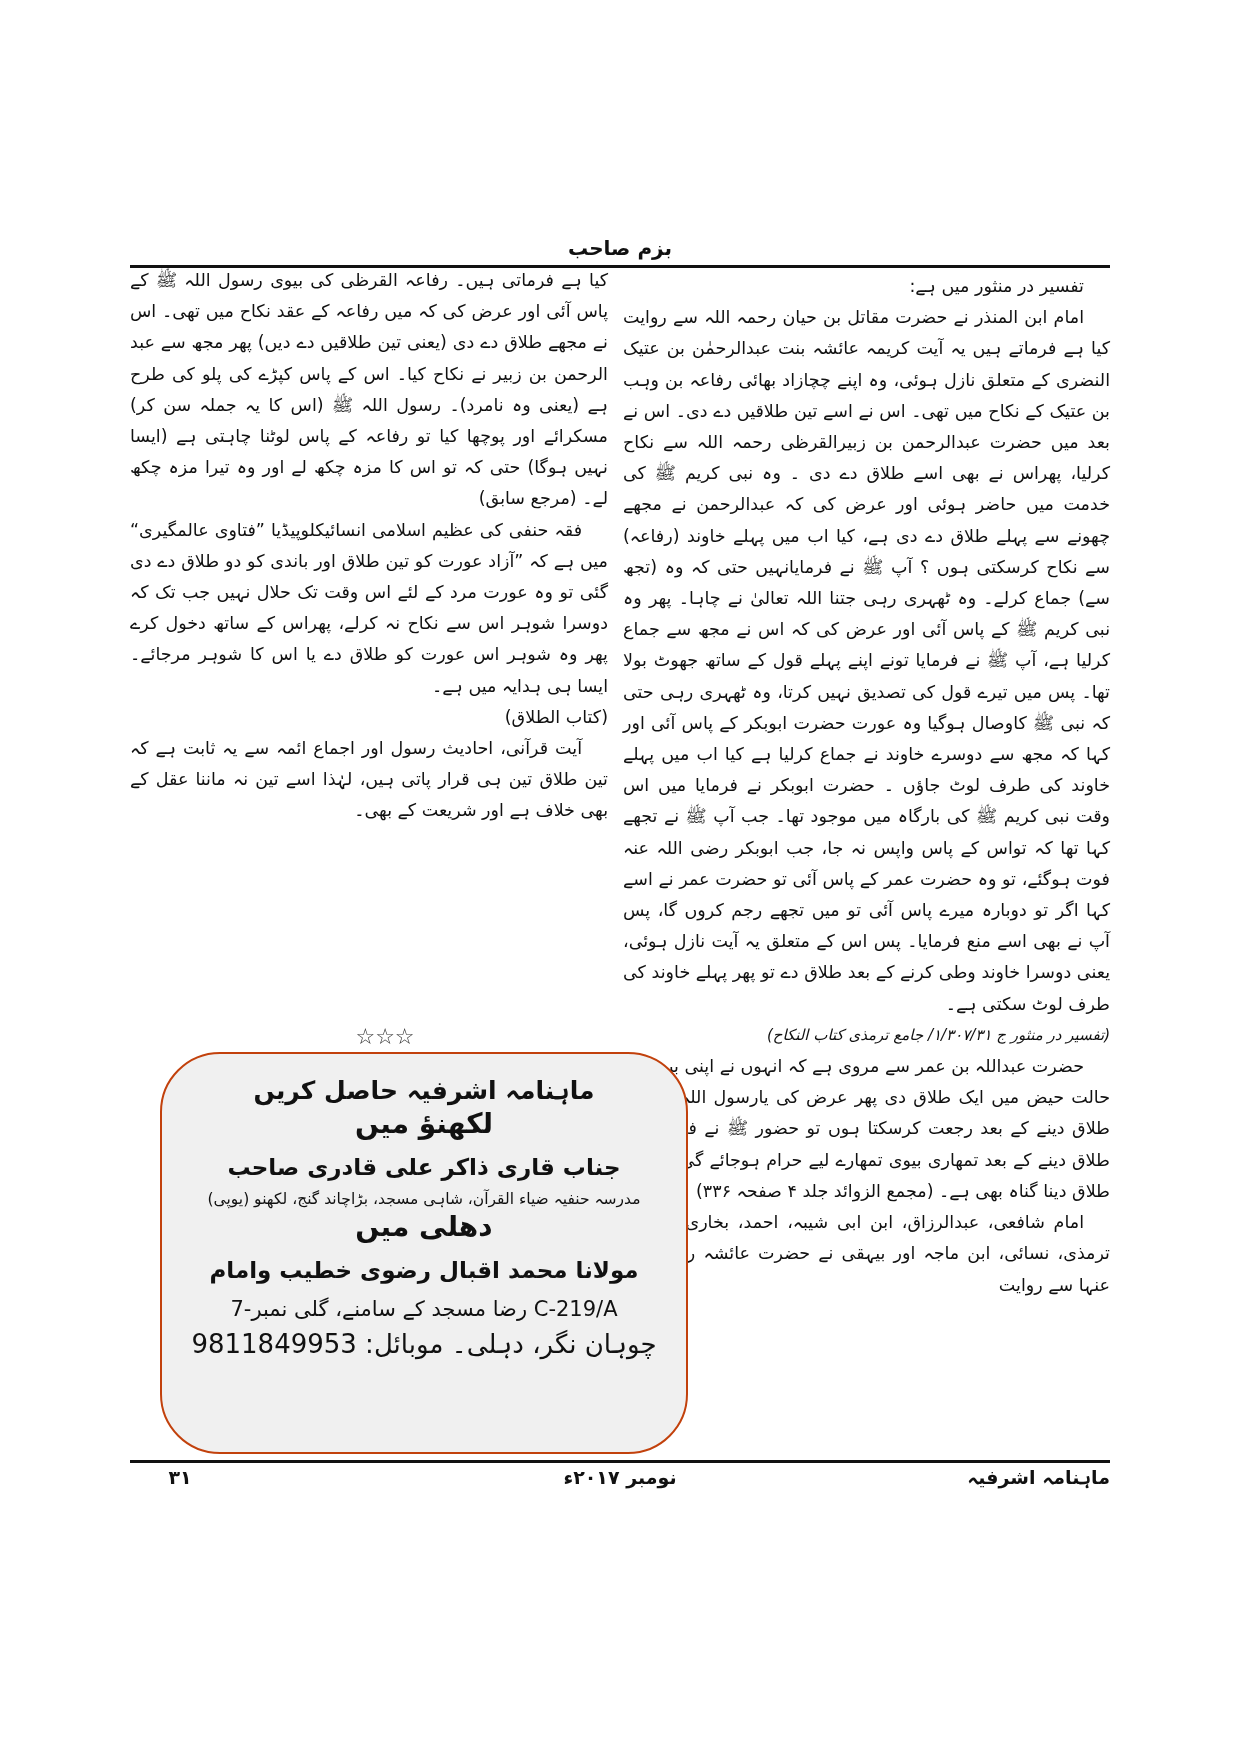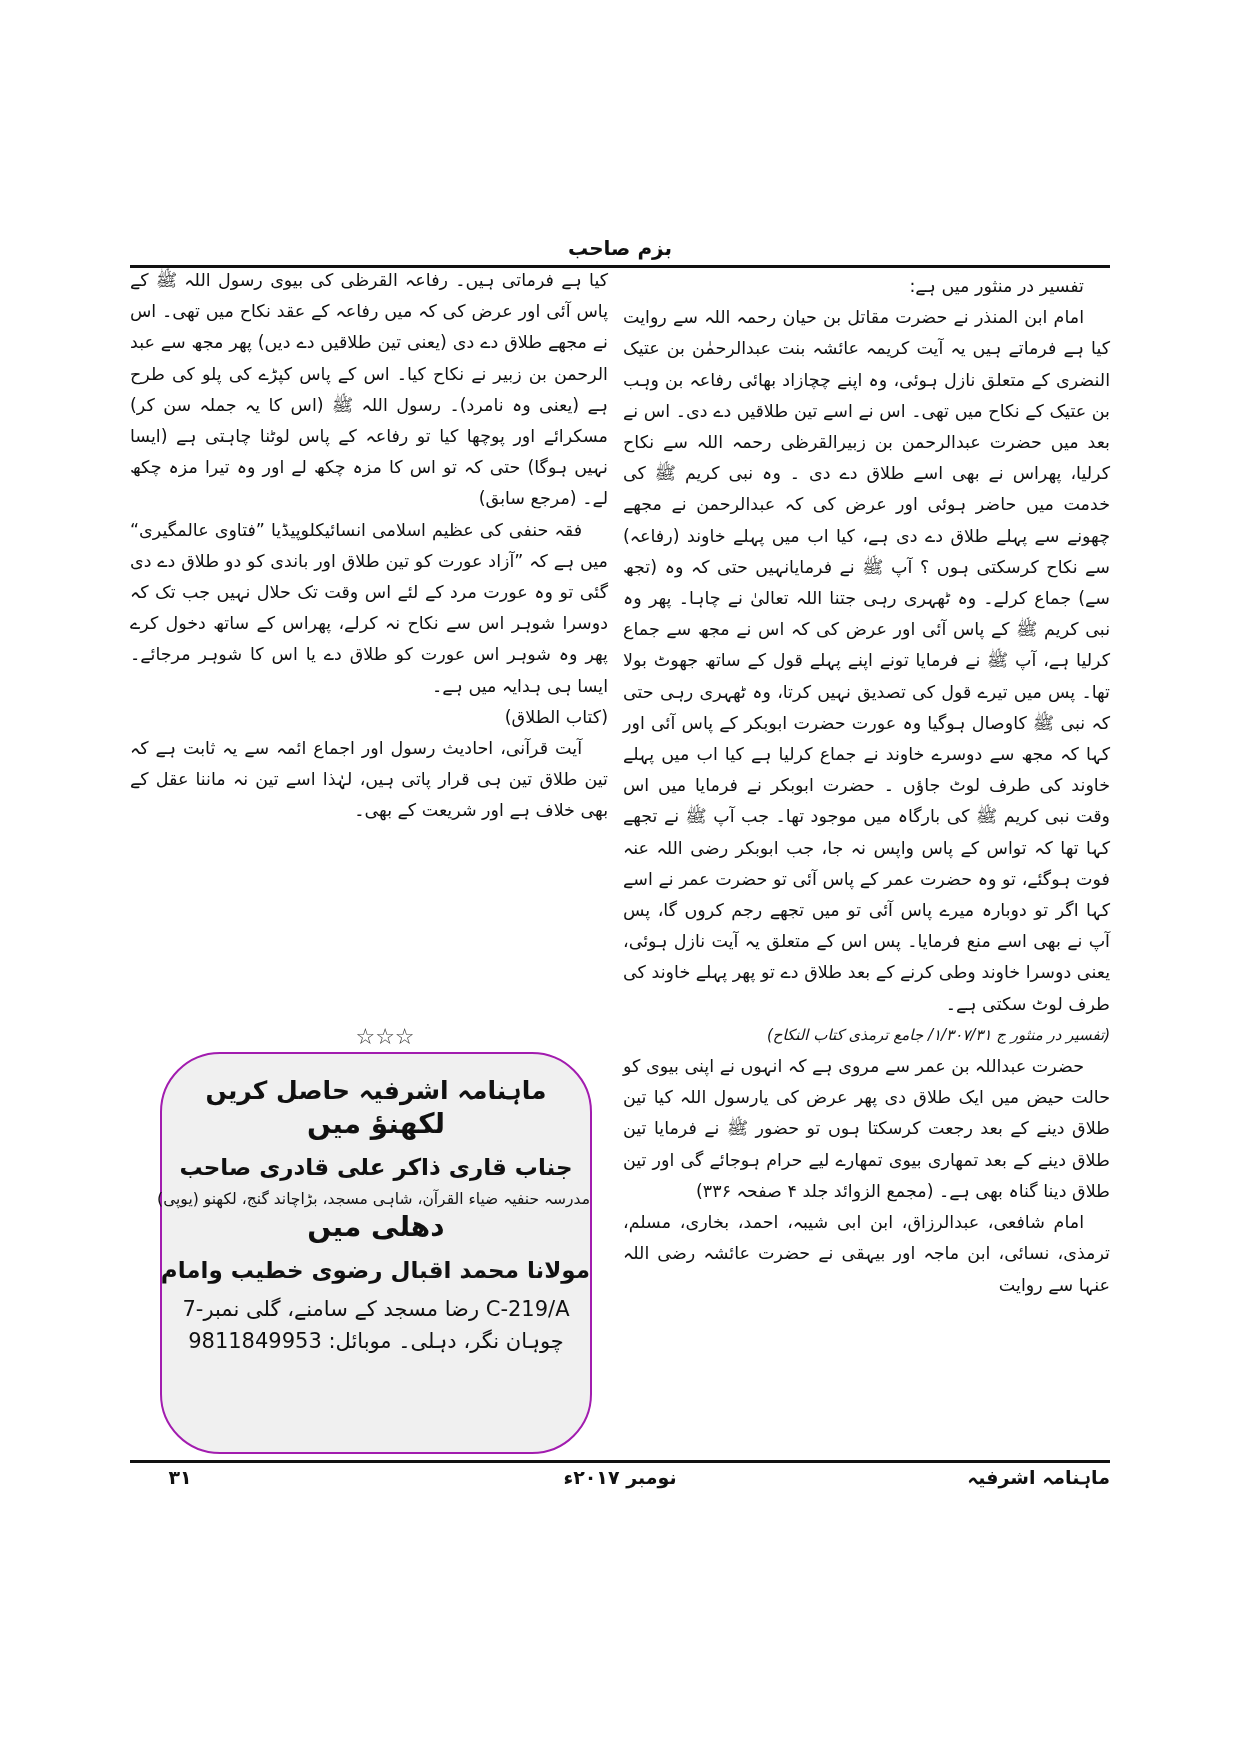--- a/index.html
+++ b/index.html
@@ -8,31 +8,31 @@
   .section-title { position:absolute; left:0; width:1240px; top:236px; text-align:center;
                    font-size:20px; font-weight:bold; direction:rtl; }
   .top-rule { position:absolute; left:130px; width:980px; top:265px; height:3px; background:#111; }
   .col { position:absolute; direction:rtl; text-align:justify; font-size:17.5px; line-height:31.2px; }
   .col p { margin:0; }
   .col .ind { text-indent:26px; }
   .col .cite { font-size:15px;font-style:italic; }
   .col-right { left:623px; width:487px; top:271px; }
   .col-left { left:130px; width:478px; top:265px; }
   .stars { position:absolute; left:335px; width:100px; top:1024px; text-align:center; font-size:22px; color:#333; }
-  .ad-box { position:absolute; left:160px; top:1052px; width:432px; height:402px;
-            border:2px solid #a21caf; border-radius:60px; background:#f0f0f0; box-sizing:border-box;
+  .ad-box { position:absolute; left:160px; top:1052px; width:528px; height:402px;
+            border:2px solid #c2410c; border-radius:60px; background:#f0f0f0; box-sizing:border-box;
             direction:rtl; text-align:center; }
   .ad-line { display:block; white-space:nowrap; }
   .ad-title { font-size:25px; font-weight:bold; margin-top:22px; }
   .ad-city { font-size:28px; font-weight:900; margin-top:2px; }
   .ad-name { font-size:23px; font-weight:bold; margin-top:14px; }
   .ad-addr { font-size:15.5px; margin-top:10px; }
   .ad-name2 { font-size:23px; font-weight:bold; margin-top:14px; }
   .ad-street { font-size:21px; margin-top:14px; }
-  .ad-phone { font-size:21px; margin-top:8px; }
+  .ad-phone { font-size:26px; margin-top:8px; }
   .bottom-rule { position:absolute; left:130px; width:980px; top:1460px; height:3px; background:#111; }
   .footer { position:absolute; top:1466px; font-size:19px; font-weight:bold; direction:rtl; }
   .footer-mag { left:930px; width:180px; text-align:right; }
   .footer-date { left:520px; width:200px; text-align:center; }
   .footer-page { left:140px; width:80px; text-align:center; }
 </style>
 </head>
 <body>
 
 <div class="section-title">بزم صاحب</div>

